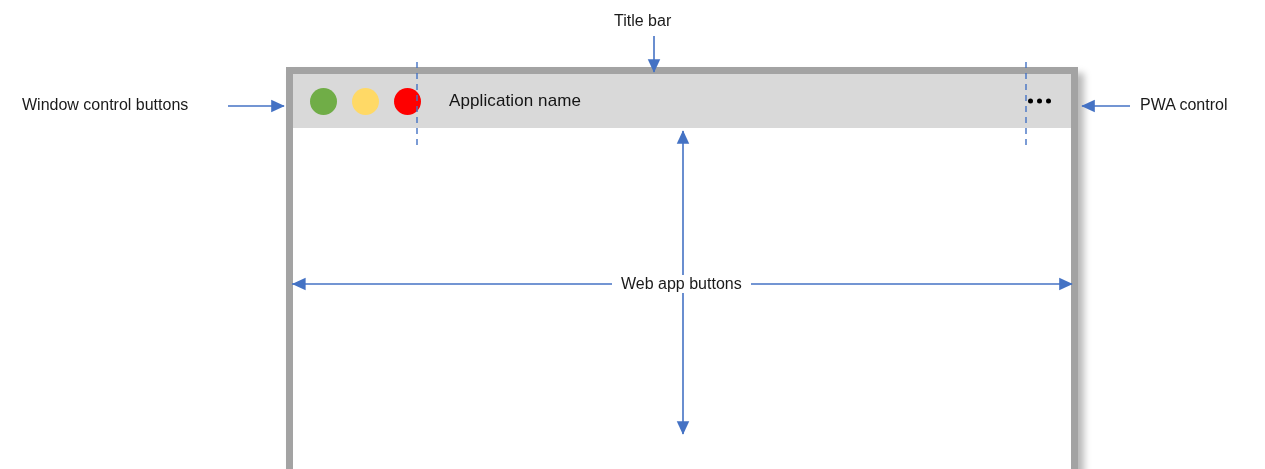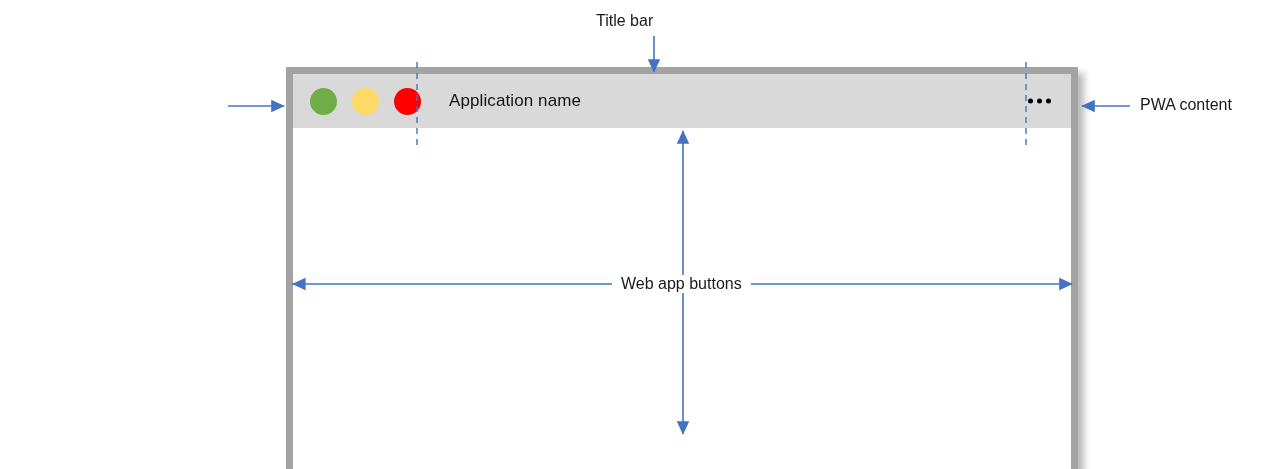--- a/index.html
+++ b/index.html
@@ -92,21 +92,21 @@
 
   
   .label {
     position: absolute;
     font-size: 16px;
     color: #1a1a1a;
     white-space: nowrap;
   }
   #label-window-controls { left: 22px;  top: 96px; }
   #label-pwa             { left: 1140px; top: 96px; }
-  #label-title-bar       { left: 596px;  top: 12px; }
+  #label-title-bar       { left: 614px;  top: 12px; }
   #label-web-content     {
     left: 612px;
     top: 275px;
     background: #ffffff;
     padding: 0 9px;
   }
 
   
   #connectors {
     position: absolute;
@@ -163,20 +163,21 @@
 
     <line x1="654" y1="36" x2="654" y2="72" stroke="#4472c4" stroke-width="1.6" marker-end="url(#arrow-end)"></line>
 
     <line x1="683" y1="283" x2="683" y2="131" stroke="#4472c4" stroke-width="1.6" marker-end="url(#arrow-end)"></line>
 
     <line x1="683" y1="283" x2="683" y2="434" stroke="#4472c4" stroke-width="1.6" marker-end="url(#arrow-end)"></line>
 
     <line x1="292" y1="284" x2="1072" y2="284" stroke="#4472c4" stroke-width="1.6" marker-start="url(#arrow-start)" marker-end="url(#arrow-end)"></line>
   </svg>
 
+  <div class="label" id="label-window-controls">Window control buttons</div>
 
-  <div class="label" id="label-pwa">PWA content</div>
+  <div class="label" id="label-pwa">PWA control</div>
 
   <div class="label" id="label-title-bar">Title bar</div>
 
   <div class="label" id="label-web-content">Web app buttons</div>
 
 </div>
 
 </body></html>

